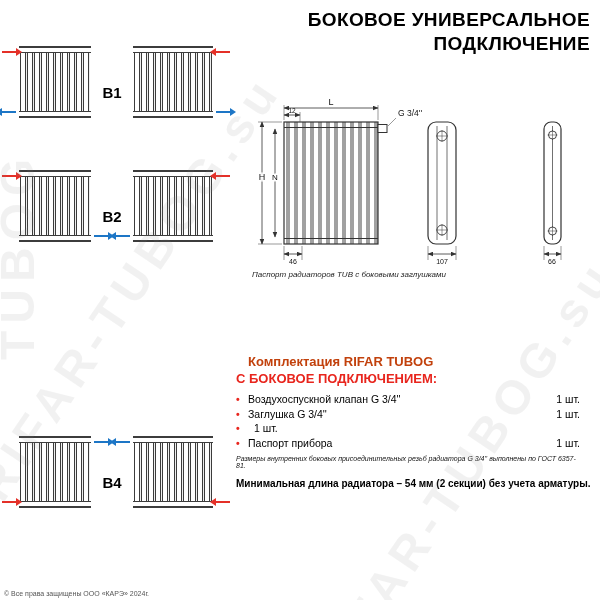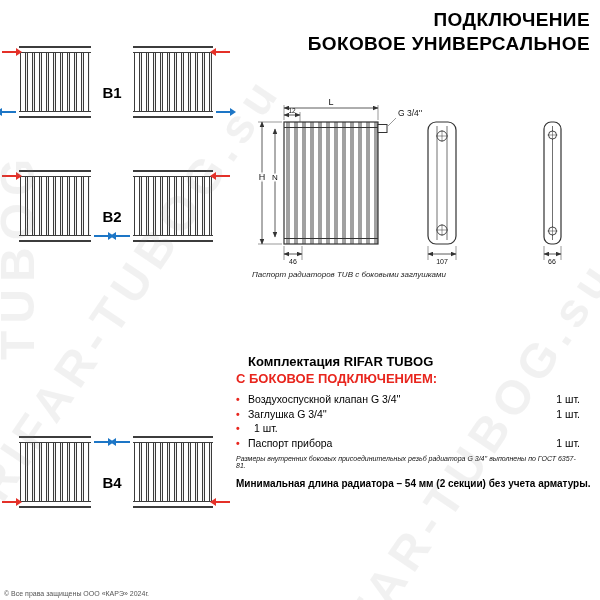--- a/index.html
+++ b/index.html
@@ -40,21 +40,21 @@
   .flow-supply{color:var(--supply,#e43028);} .flow-return{color:var(--return,#1d76c6);}
 
   
   .tech{position:absolute;left:248px;top:92px;width:332px;height:180px;z-index:1;}
   .tech text{font-family:"Liberation Sans",sans-serif;fill:#111;}
   .halo{paint-order:stroke;stroke:#fff;stroke-width:3px;}
   .caption{position:absolute;left:252px;top:270px;z-index:1;font-size:8px;font-style:italic;color:#222;}
 
   
   .pack{position:absolute;left:236px;top:354px;width:344px;z-index:1;}
-  .pack-h1{font-size:13px;font-weight:bold;color:#000000;padding-left:12px;}
+  .pack-h1{font-size:13px;font-weight:bold;color:#c2410c;padding-left:12px;}
   .pack-h2{font-size:13px;font-weight:bold;color:var(--accent,#e43028);margin-top:2px;}
   .pack-list{margin-top:6px;}
   .pack-item{display:flex;font-size:10.5px;line-height:14.5px;color:#000;}
   .bullet{color:var(--accent,#e43028);width:12px;font-weight:bold;}
   .pi-name{flex:1;}
   .pi-qty{margin-left:6px;}
   .pack-note{font-size:7px;font-style:italic;margin-top:5px;color:#111;}
   .pack-par{font-size:10px;margin-top:11px;line-height:1.45;text-align:justify;color:#000;}
   .pack-min{font-size:10px;font-weight:bold;margin-top:9px;white-space:nowrap;color:#000;}
 
@@ -63,22 +63,22 @@
 </head>
 <body>
 
 <div class="page">
 
   <div class="watermark w1">TUBOG</div>
   <div class="watermark w2">RIFAR-TUBOG.su</div>
   <div class="watermark w3">RIFAR-TUBOG.su</div>
 
   <div class="title">
+    <div>БОКОВОЕ УНИВЕРСАЛЬНОЕ</div>
     <div>ПОДКЛЮЧЕНИЕ</div>
-    <div>БОКОВОЕ УНИВЕРСАЛЬНОЕ</div>
   </div>
 
   <div class="scheme-row row-1">
     <div class="rad-wrap rw-left">
         <div class="rad"></div>
         <span class="arrow pos-tl dir-right flow-supply"></span>
         <span class="arrow pos-bl dir-left flow-return"></span>
       </div>
     <div class="scheme-label">В1</div>
     <div class="rad-wrap rw-right">

